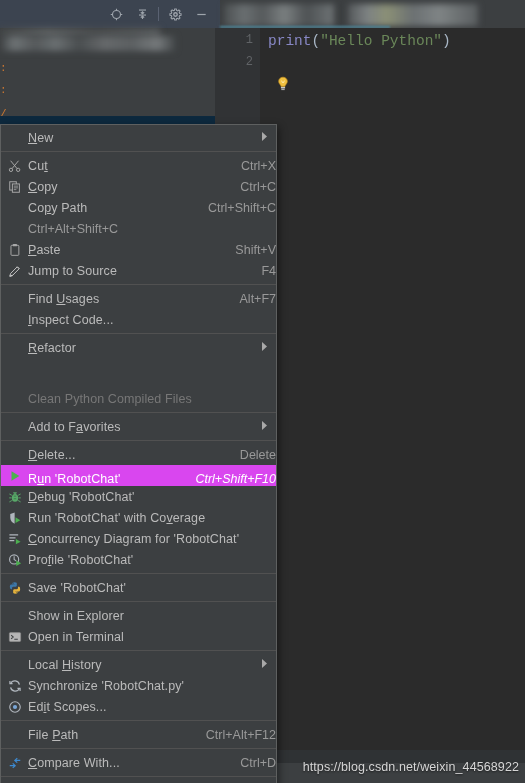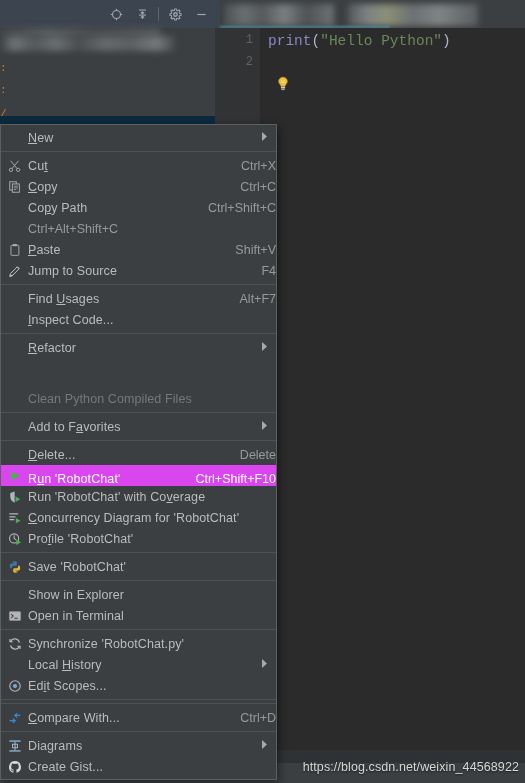--- a/index.html
+++ b/index.html
@@ -48,21 +48,21 @@
     background:#3c3f41;border:1px solid #5e6060;
     box-shadow:2px 3px 8px rgba(0,0,0,.45);
     padding:2px 0 2px 0;box-sizing:border-box;
   }
   .mi{position:relative;height:21px;display:flex;align-items:center;color:#bbbbbb;font-size:12.5px;cursor:default;}
   .mi .ico{width:27px;min-width:27px;height:21px;display:flex;align-items:center;justify-content:center;}
   .mi .lbl{flex:1;white-space:nowrap;letter-spacing:.1px;}
   .mi .acc{color:#999999;font-size:12.5px;white-space:nowrap;}
   .mi .arrow{padding-right:9px;color:#a9a9a9;font-size:9px;line-height:1;}
   .mi.sel{background:#d946ef;color:#ffffff;align-items:flex-end;}
-  .mi.sel .acc{color:#ffffff;}
+  .mi.sel .acc{color:#ffffff;font-style:italic;}
   .mi.dis{color:#777777;margin-top:30px;}
   .sep{height:1px;background:#515151;margin:3px 0;}
   u{text-decoration:underline;text-underline-offset:1px;}
 
   .wm{position:absolute;right:6px;bottom:9px;color:#d6d6d6;font-size:12.5px;
       font-family:"Liberation Sans",sans-serif;letter-spacing:.1px;text-shadow:0 1px 2px rgba(0,0,0,.6);padding-left:11px;}
   .botpanel{position:absolute;left:0;bottom:0;width:525px;height:20px;background:#3c3f41;}
   .botdark{position:absolute;left:250px;bottom:0;width:275px;height:33px;background:#2f3234;}
 </style>
 </head>
@@ -238,20 +238,31 @@
           <svg width="14" height="14" viewBox="0 0 16 16">
             <path d="M4 2.6 13 8l-9 5.4z" fill="#4caf50"></path>
           </svg>
         </span>
         <span class="lbl">R<u>u</u>n 'RobotChat'</span>
         <span class="acc">Ctrl+Shift+F10</span>
       </div>
       <div class="mi">
         <span class="ico">
           <svg width="14" height="14" viewBox="0 0 16 16">
+            <ellipse cx="8" cy="9" rx="3.6" ry="4.4" fill="#59a869"></ellipse>
+            <path d="M8 4.6c-1.2 0-2.1-.9-2.1-2h4.2c0 1.1-.9 2-2.1 2z" fill="#59a869"></path>
+            <path d="M4.4 6 1.6 4.6M4.1 9H1.4M4.4 12l-2.8 1.6M11.6 6l2.8-1.4M11.9 9h2.7M11.6 12l2.8 1.6" stroke="#59a869" stroke-width="1.1" fill="none"></path>
+            <path d="M6.6 7h2.8M6.6 10h2.8" stroke="#2f6b3c" stroke-width=".8"></path>
+          </svg>
+        </span>
+        <span class="lbl"><u>D</u>ebug 'RobotChat'</span>
+      </div>
+      <div class="mi">
+        <span class="ico">
+          <svg width="14" height="14" viewBox="0 0 16 16">
             <path d="M7.6 1.6 2.6 3.4v4.4c0 3.3 2.2 5.9 5 6.7V1.6z" fill="#b0b6bd"></path>
             <path d="M8.6 7.2 14 10.5l-5.4 3.3z" fill="#4caf50"></path>
           </svg>
         </span>
         <span class="lbl">Run 'RobotChat' with Co<u>v</u>erage</span>
       </div>
       <div class="mi">
         <span class="ico">
           <svg width="14" height="14" viewBox="0 0 16 16">
             <path d="M1.6 3.4h10M1.6 6.6h7M1.6 9.8h5.6" stroke="#b0b6bd" stroke-width="1.4"></path>
@@ -289,46 +300,51 @@
         <span class="ico">
           <svg width="14" height="14" viewBox="0 0 16 16">
             <rect x="1.6" y="3" width="12.8" height="10" rx="1" fill="#b6b6b6" stroke="#8e8e8e" stroke-width="1"></rect>
             <path d="M3.6 5.8 6 8l-2.4 2.2M7.2 10.6h4" stroke="#3c3f41" stroke-width="1.2" fill="none"></path>
           </svg>
         </span>
         <span class="lbl">Open in Terminal</span>
       </div>
       <div class="sep"></div>
       <div class="mi">
+        <span class="ico"></span>
+        <span class="lbl">Local <u>H</u>istory</span>
+        <span class="arrow"><svg width="5" height="9" viewBox="0 0 5 9">
+            <path d="M0 0l5 4.5L0 9z" fill="#a9a9a9"></path>
+          </svg></span>
+      </div>
+      <div class="mi">
         <span class="ico">
           <svg width="14" height="14" viewBox="0 0 16 16">
             <path d="M13 6.4A5.3 5.3 0 003 5.2" fill="none" stroke="#b0b6bd" stroke-width="1.4"></path>
             <path d="M3 9.6a5.3 5.3 0 0010 1.2" fill="none" stroke="#b0b6bd" stroke-width="1.4"></path>
             <path d="M2.2 2.4v3h3M13.8 13.6v-3h-3" fill="none" stroke="#b0b6bd" stroke-width="1.4"></path>
           </svg>
         </span>
         <span class="lbl">Synchronize 'RobotChat.py'</span>
       </div>
       <div class="mi">
-        <span class="ico"></span>
-        <span class="lbl">Local <u>H</u>istory</span>
-        <span class="arrow"><svg width="5" height="9" viewBox="0 0 5 9">
-            <path d="M0 0l5 4.5L0 9z" fill="#a9a9a9"></path>
-          </svg></span>
-      </div>
-      <div class="mi">
         <span class="ico">
           <svg width="14" height="14" viewBox="0 0 16 16">
             <circle cx="8" cy="8" r="6" fill="none" stroke="#b0b6bd" stroke-width="1.3"></circle>
             <circle cx="8" cy="8" r="2.4" fill="#7aa7d8"></circle>
           </svg>
         </span>
         <span class="lbl">Ed<u>i</u>t Scopes...</span>
       </div>
       <div class="sep"></div>
+      <div class="mi">
+        <span class="ico"></span>
+        <span class="lbl">File <u>P</u>ath</span>
+        <span class="acc">Ctrl+Alt+F12</span>
+      </div>
       <div class="sep"></div>
       <div class="mi">
         <span class="ico">
           <svg width="14" height="14" viewBox="0 0 16 16">
             <path d="M2 11h6M5.4 8.4 8.2 11l-2.8 2.6" fill="none" stroke="#3d8ad1" stroke-width="1.4"></path>
             <path d="M14 5H8M10.6 2.4 7.8 5l2.8 2.6" fill="none" stroke="#3d8ad1" stroke-width="1.4"></path>
           </svg>
         </span>
         <span class="lbl"><u>C</u>ompare With...</span>
         <span class="acc">Ctrl+D</span>

